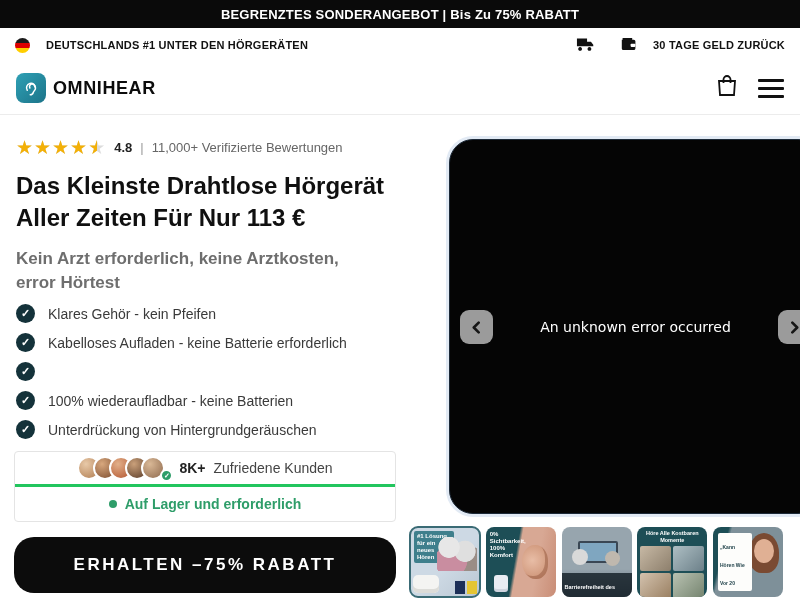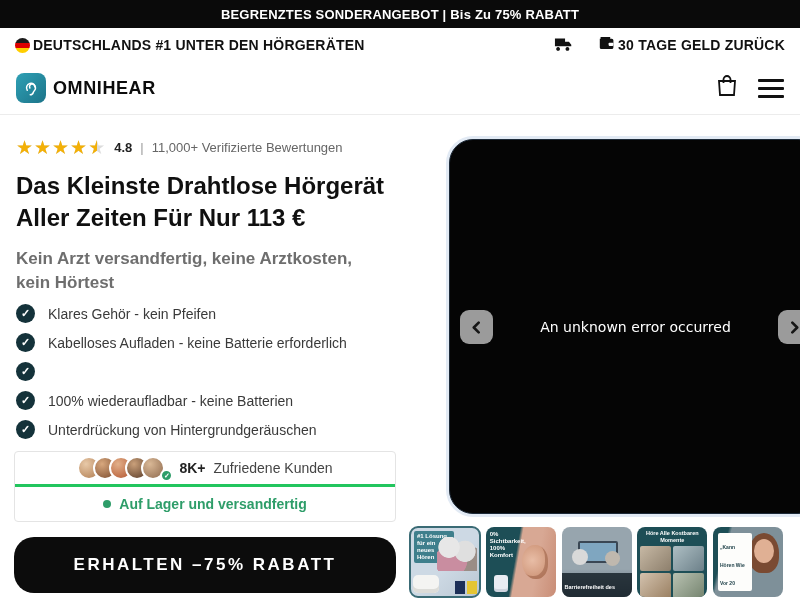--- a/index.html
+++ b/index.html
@@ -8,21 +8,21 @@
   .page { position:relative; width:800px; height:600px; background:#fff; overflow:hidden; }
 
   
   .promo-bar { position:absolute; top:0; left:0; width:800px; height:28px; background:#0a0a0a;
     display:flex; align-items:center; justify-content:center; }
   .promo-bar span { color:#fff; font-size:13px; font-weight:700; letter-spacing:.2px; }
 
   
   .usp-bar { position:absolute; top:28px; left:0; width:800px; height:34px; background:#fff;
     display:flex; align-items:center; justify-content:space-between; padding:0 15px; }
-  .usp-item { display:flex; align-items:center; gap:3px; color:#111; font-size:14px; font-weight:700; letter-spacing:.2px; }
+  .usp-item { display:flex; align-items:center; gap:16px; color:#111; font-size:11px; font-weight:700; letter-spacing:.2px; }
   .flag-circle { width:15px; height:15px; border-radius:50%;
     background:linear-gradient(to bottom, #1a1a1a 0 34%, #d00 34% 67%, #ffce00 67% 100%); }
   .usp-right { display:flex; align-items:center; gap:26px; }
 
   
   .header { position:absolute; top:62px; left:0; width:800px; height:53px; background:#fff;
     border-bottom:1px solid #ececec; display:flex; align-items:center; justify-content:space-between; padding:0 16px; }
   .brand { display:flex; align-items:center; gap:7px; }
   .brand-badge { width:30px; height:30px; border-radius:8px;
     background:linear-gradient(135deg,#2fa0b5,#1c7489); display:flex; align-items:center; justify-content:center; }
@@ -202,21 +202,21 @@
     <span class="stars">
       <span class="bg">★★★★★</span>
       <span class="fg" style="width:90%">★★★★★</span>
     </span>
     <span class="rating-value">4.8</span>
     <span class="rating-sep">|</span>
     <span class="rating-reviews">11,000+ Verifizierte Bewertungen</span>
   </div>
 
   <h1 class="h1">Das Kleinste Drahtlose Hörgerät Aller Zeiten Für Nur 113 €</h1>
-  <h2 class="h2">Kein Arzt versandfertig, keine Arztkosten, kein Hörtest</h2>
+  <h2 class="h2">Kein Arzt erforderlich, keine Arztkosten, error Hörtest</h2>
 
   <ul class="benefits">
     <li class="benefit">
       <span class="check-circle">✓</span>
       <span class="benefit-text">Klares Gehör - kein Pfeifen</span>
     </li>
     <li class="benefit">
       <span class="check-circle">✓</span>
       <span class="benefit-text">Kabelloses Aufladen - keine Batterie erforderlich</span>
     </li>
@@ -241,21 +241,21 @@
         <span class="avatar av3"></span>
         <span class="avatar av4"></span>
         <span class="avatar av5"></span>
         <span class="check-badge">✓</span>
       </span>
       <span class="social-count">8K+</span>
       <span class="social-label">Zufriedene Kunden</span>
     </div>
     <div class="stock-row">
       <span class="stock-dot"></span>
-      <span class="stock-text">Auf Lager und versandfertig</span>
+      <span class="stock-text">Auf Lager und erforderlich</span>
     </div>
   </div>
 
   <button class="cta-button">ERHALTEN –75% RABATT</button>
 
   <div class="media-card">
     <div class="media-error">An unknown error occurred</div>
     <button class="nav-btn nav-prev">
       <svg width="13" height="13" viewBox="0 0 12 12" fill="none" stroke="#161616" stroke-width="2.4" stroke-linecap="round" stroke-linejoin="round">
           <polyline points="8,1.5 3.5,6 8,10.5"></polyline>

